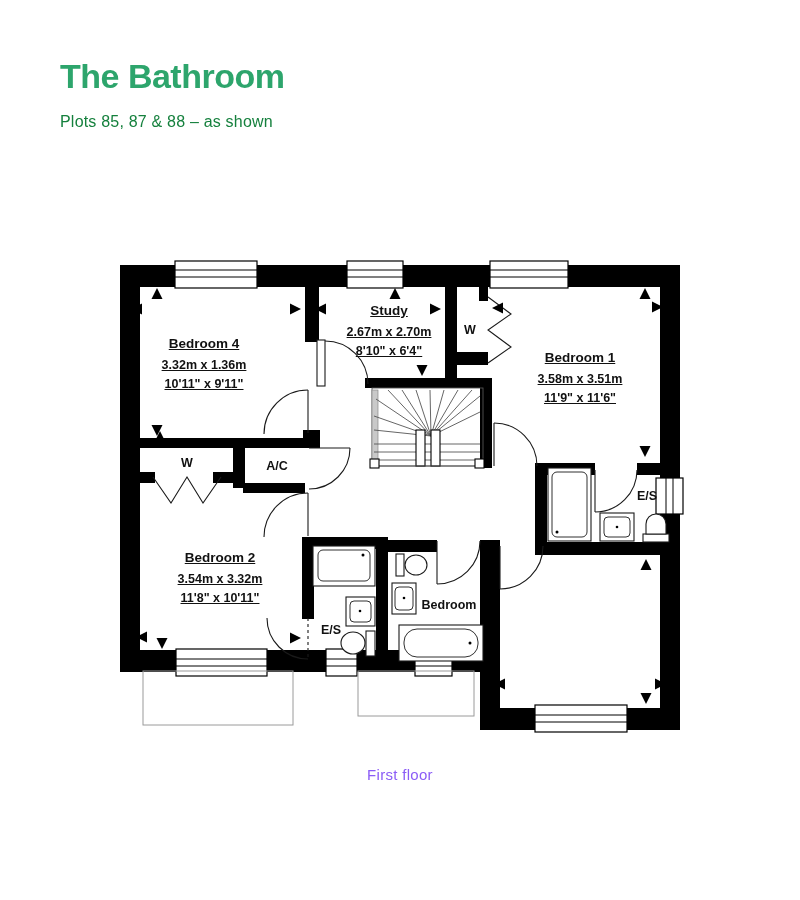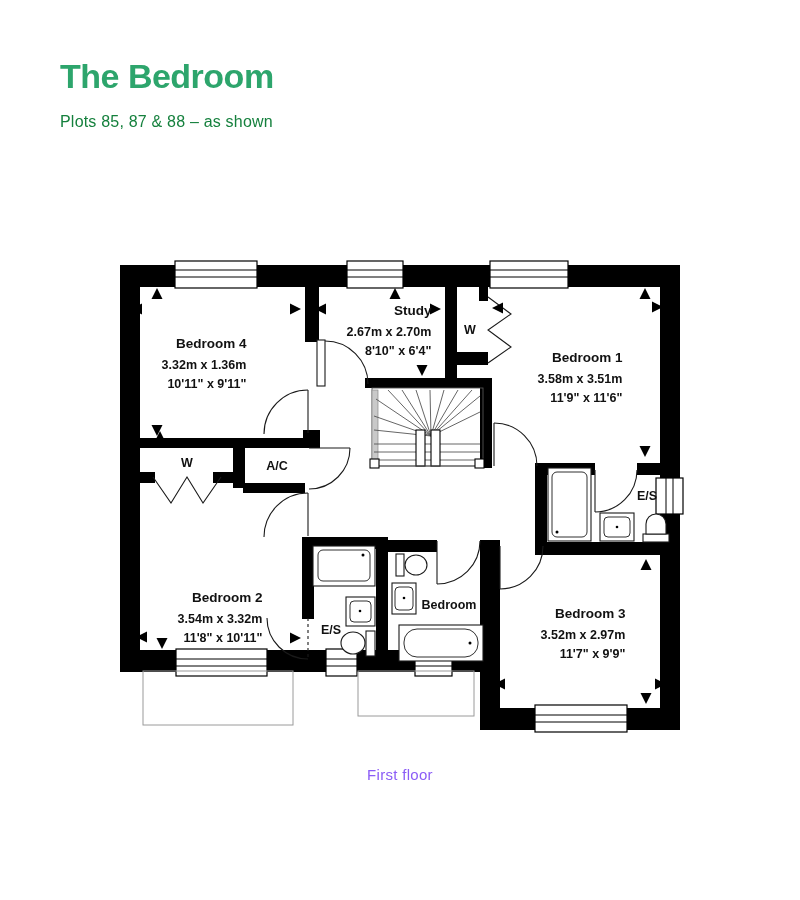--- a/index.html
+++ b/index.html
@@ -15,22 +15,22 @@
   .subtitle {
     position:absolute; left:60px; top:113px;
     font-size:16px; font-weight:400; color:#15803d; letter-spacing:0.2px;
   }
   .caption {
     position:absolute; left:0; top:766px; width:800px; text-align:center;
     font-size:15px; font-weight:400; color:#8b5cf6; letter-spacing:0.3px;
   }
   .plan-svg { position:absolute; left:0; top:0; width:800px; height:900px; }
   .room-label {
-    position:absolute; transform:translate(-50%,0); text-align:right;
-    color:#111; white-space:nowrap;
+    position:absolute; transform:translate(-50%,0); text-align:center;
+    color:#111; white-space:nowrap;text-decoration:underline;
   }
   .room-name { display:block; font-size:13.5px; font-weight:bold; margin-bottom:5px; }
   .room-dim  { display:block; font-size:12.5px; font-weight:bold; line-height:1.55; }
   .small-label {
     position:absolute; transform:translate(-50%,-50%);
     font-size:12.5px; font-weight:bold; color:#111; white-space:nowrap;
   }
   
   .wall  { fill:#000; }
   .win   { fill:#fff; stroke:#000; stroke-width:1.2; }
@@ -44,21 +44,21 @@
   .stairg{ fill:#c9c9c9; stroke:#888; stroke-width:0.7; }
   .post  { fill:#fff; stroke:#000; stroke-width:1.1; }
   .arrow { fill:#000; }
   .gfo   { fill:none; stroke:#9a9a9a; stroke-width:1; }
 </style>
 </head>
 <body>
 
 <div class="page">
 
-  <div class="title">The Bedroom</div>
+  <div class="title">The Bathroom</div>
   <div class="subtitle">Plots 85, 87 &amp; 88 – as shown</div>
 
   <svg class="plan-svg" viewBox="0 0 800 900">
 
     <g>
       <rect class="wall" x="120" y="265" width="560" height="22"></rect>
       <rect class="wall" x="120" y="265" width="20" height="407"></rect>
       <rect class="wall" x="660" y="265" width="20" height="465"></rect>
       <rect class="wall" x="120" y="650" width="380" height="22"></rect>
       <rect class="wall" x="480" y="540" width="20" height="190"></rect>
@@ -267,29 +267,24 @@
   <div class="room-label" style="left:389px; top:303px;">
     <span class="room-name">Study</span>
     <span class="room-dim">2.67m x 2.70m</span>
     <span class="room-dim">8'10" x 6'4"</span>
   </div>
   <div class="room-label" style="left:580px; top:350px;">
     <span class="room-name">Bedroom 1</span>
     <span class="room-dim">3.58m x 3.51m</span>
     <span class="room-dim">11'9" x 11'6"</span>
   </div>
-  <div class="room-label" style="left:220px; top:550px;margin-top:40px;">
+  <div class="room-label" style="left:220px; top:550px;">
     <span class="room-name">Bedroom 2</span>
     <span class="room-dim">3.54m x 3.32m</span>
     <span class="room-dim">11'8" x 10'11"</span>
-  </div>
-  <div class="room-label" style="left:583px; top:606px;">
-    <span class="room-name">Bedroom 3</span>
-    <span class="room-dim">3.52m x 2.97m</span>
-    <span class="room-dim">11'7" x 9'9"</span>
   </div>
 
   <div class="small-label" style="left:187px; top:463px;">W</div>
   <div class="small-label" style="left:277px; top:466px;">A/C</div>
   <div class="small-label" style="left:470px; top:330px;">W</div>
   <div class="small-label" style="left:647px; top:496px;">E/S</div>
   <div class="small-label" style="left:331px; top:630px;">E/S</div>
   <div class="small-label" style="left:449px; top:605px;">Bedroom</div>
 
   <div class="caption">First floor</div>

